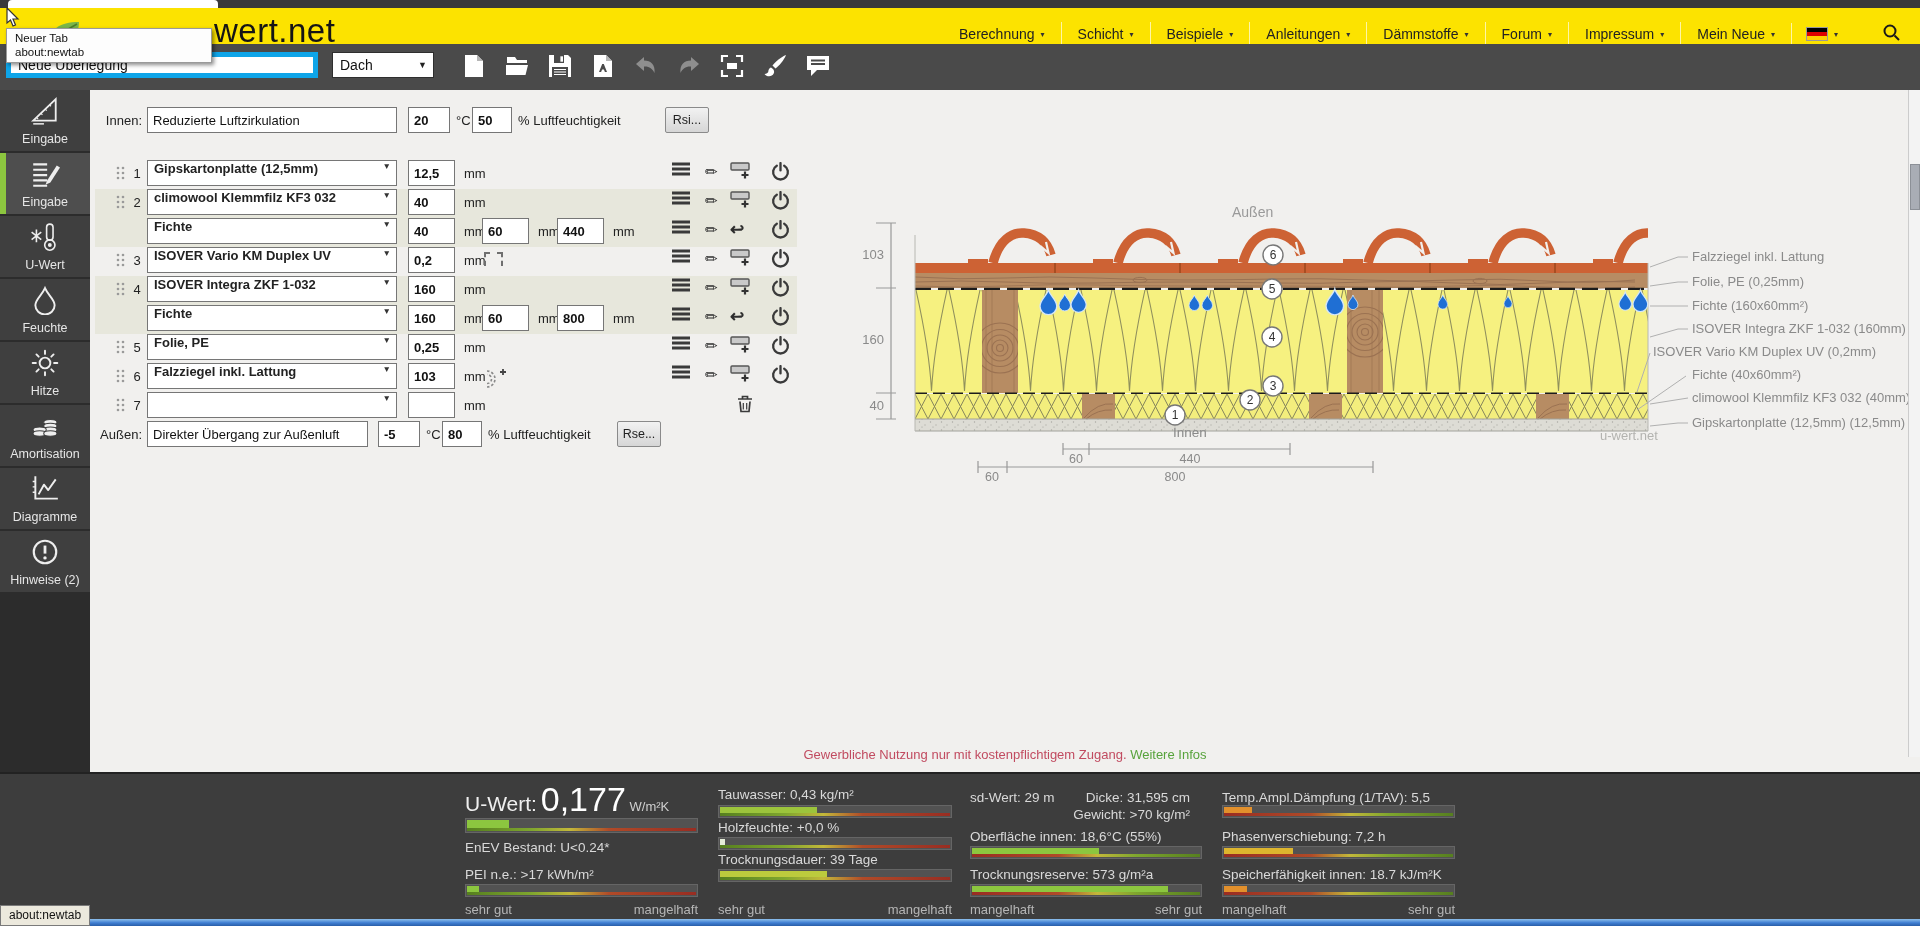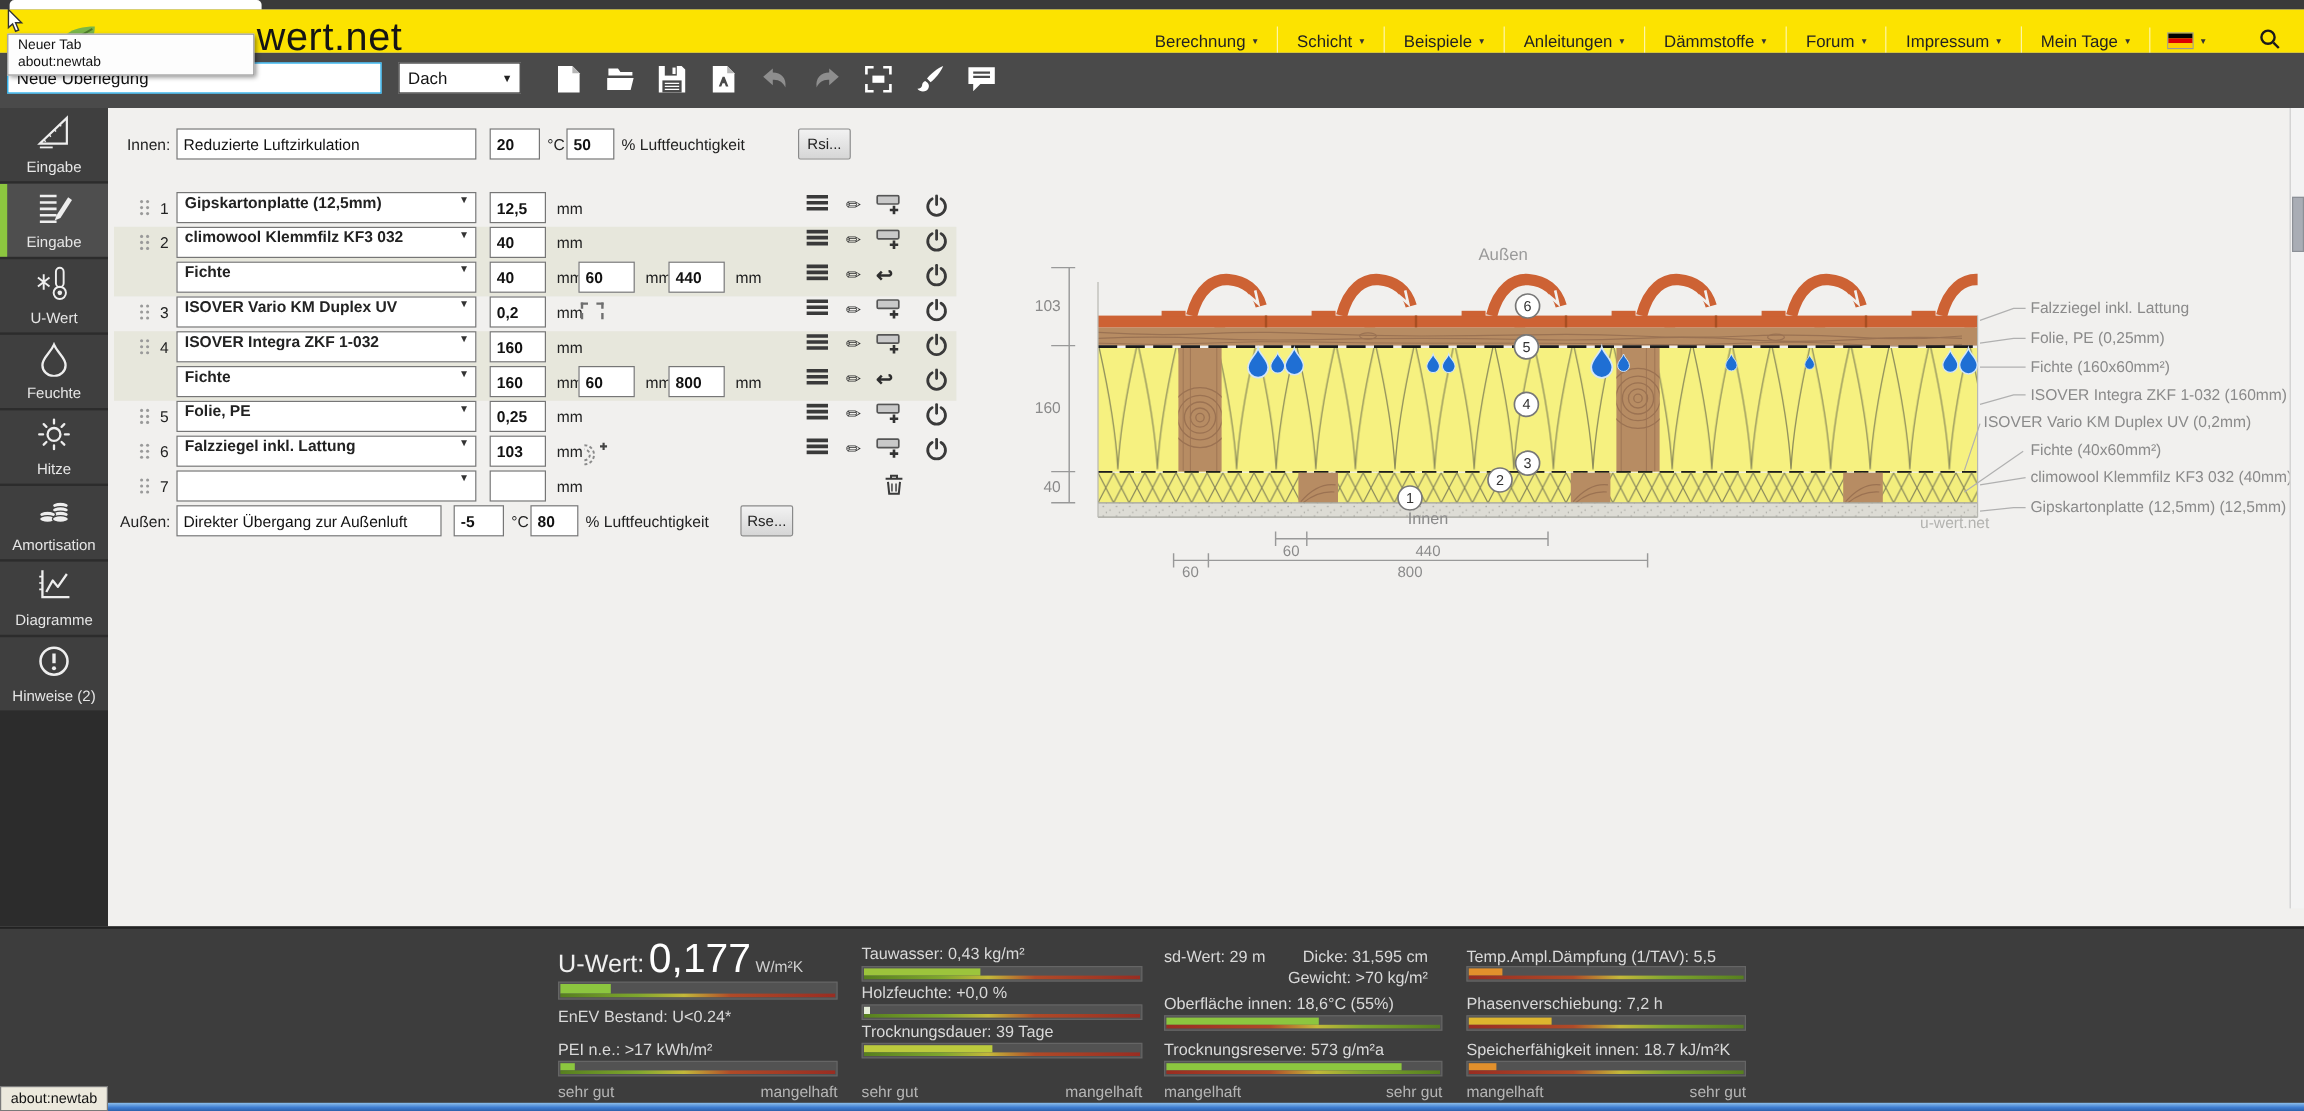--- a/index.html
+++ b/index.html
@@ -27,21 +27,21 @@
             border-left:1px solid rgba(255,255,255,.65);cursor:pointer;white-space:nowrap}
   .nav-item:first-child{border-left:none}
   .nav-caret{font-size:8px;color:#333}
   .flagbox{display:flex;align-items:center;gap:6px;padding:4px 14px;border-left:1px solid rgba(255,255,255,.65)}
   .flag{width:22px;height:14px;border:1px solid #999;display:flex;flex-direction:column}
   .flag i{flex:1}
   .searchbtn{margin-left:30px;margin-right:6px}
 
   
   .toolbar{left:0;top:44px;width:1920px;height:46px;background:#4a4a4a}
-  .projname{left:6px;top:52px;width:312px;height:26px;background:#fff;border:1px solid #0ea5e9;
+  .projname{left:6px;top:52px;width:312px;height:26px;background:#fff;border:5px solid #0ea5e9;
             font-family:"Liberation Sans",sans-serif;font-size:14px;padding:0 7px;color:#111}
   .ctype{left:332px;top:52px;width:102px;height:26px;background:#fff;border:1px solid #2e2e2e;
          display:flex;align-items:center;padding:0 18px 0 7px;font-size:14px;color:#111;position:absolute}
   .ctype .caret{position:absolute;right:6px;font-size:9px;color:#222}
   .ticons{left:462px;top:54px;display:flex;align-items:center;gap:19px}
   .ticons span{display:inline-flex;width:24px;justify-content:center}
 
   
   .sidebar{left:0;top:90px;width:90px;height:682px;background:#2c2c2c}
   .sitem{height:61px;margin-bottom:2px;background:#3f3f3f;display:flex;flex-direction:column;
@@ -148,21 +148,21 @@
         </div>
       <div class="nav-item">
           <span>Forum</span>
           <span class="nav-caret">▾</span>
         </div>
       <div class="nav-item">
           <span>Impressum</span>
           <span class="nav-caret">▾</span>
         </div>
       <div class="nav-item">
-          <span>Mein Tage</span>
+          <span>Mein Neue</span>
           <span class="nav-caret">▾</span>
         </div>
       <div class="flagbox">
         <span class="flag">
             <i style="background:#000"></i>
             <i style="background:#d00"></i>
             <i style="background:#ffce00"></i>
           </span>
         <span class="nav-caret">▾</span>
       </div>
@@ -780,20 +780,24 @@
       <text x="852" y="239">Fichte (40x60mm²)</text>
       <text x="852" y="262">climowool Klemmfilz KF3 032 (40mm)</text>
       <text x="852" y="287">Gipskartonplatte (12,5mm) (12,5mm)</text>
     </g>
 
     <text x="392" y="77" font-size="14" fill="#9a9a9a">Außen</text>
     <text x="350" y="297" text-anchor="middle" font-size="13.5" fill="#8a8a8a">Innen</text>
     <text x="760" y="300" font-size="13" fill="#b3b3b0">u-wert.net</text>
   </svg>
 
+  <div class="abs notice">
+    <span>Gewerbliche Nutzung nur mit kostenpflichtigem Zugang.</span>
+    <a>Weitere Infos</a>
+  </div>
 
   <div class="abs panel">
 
     <div class="rescol c1">
       <div class="uline">
         <span class="ul1">U-Wert:</span>
         <span class="ul2">0,177</span>
         <span class="ul3">W/m²K</span>
       </div>
       <div class="bar bigbar" style="top:44px">

